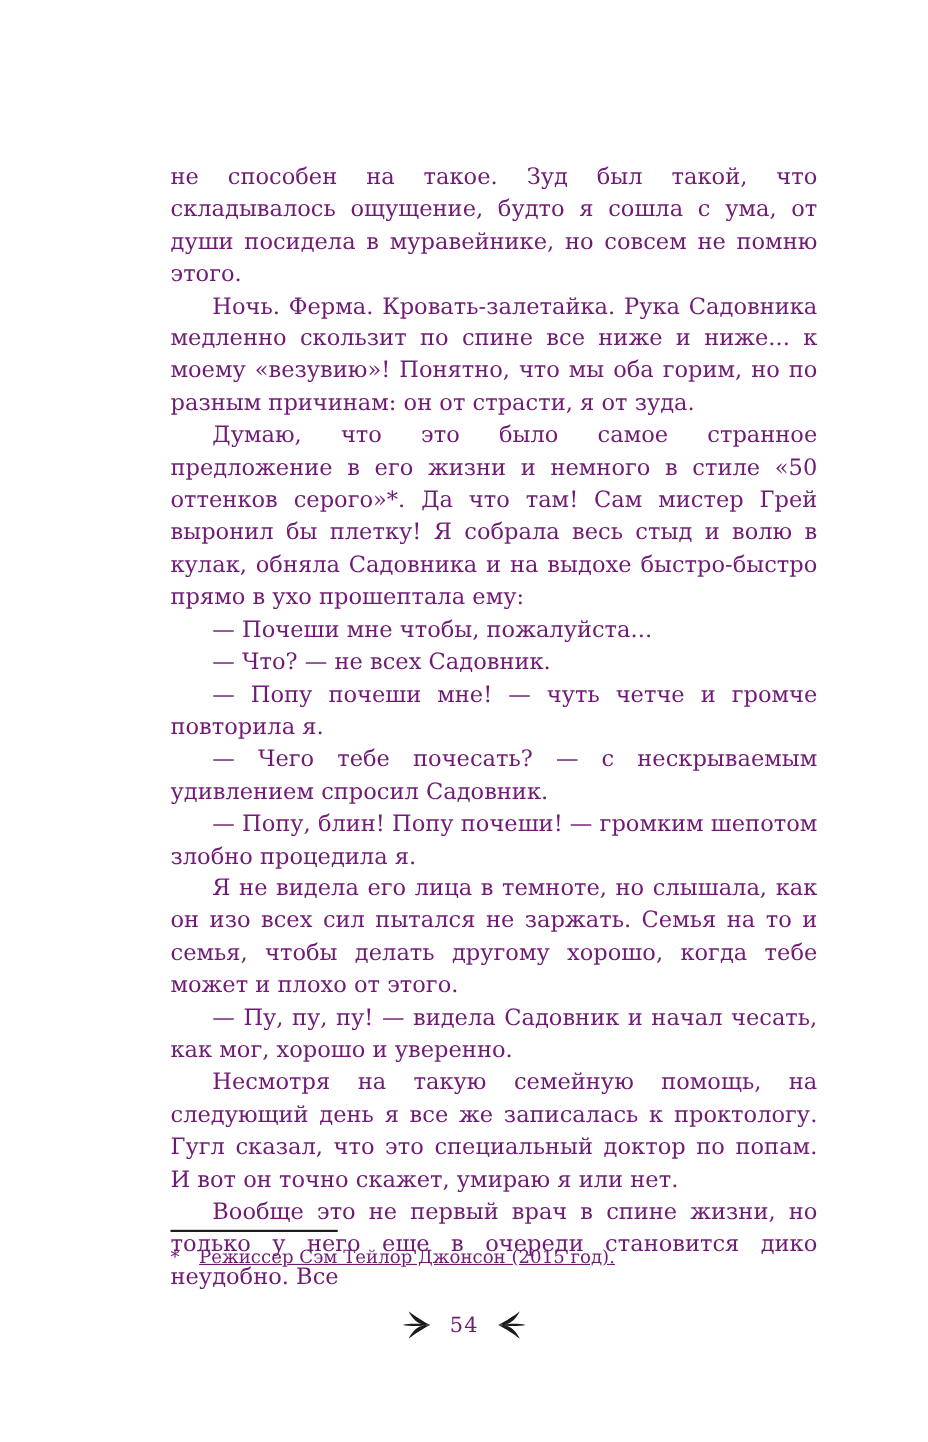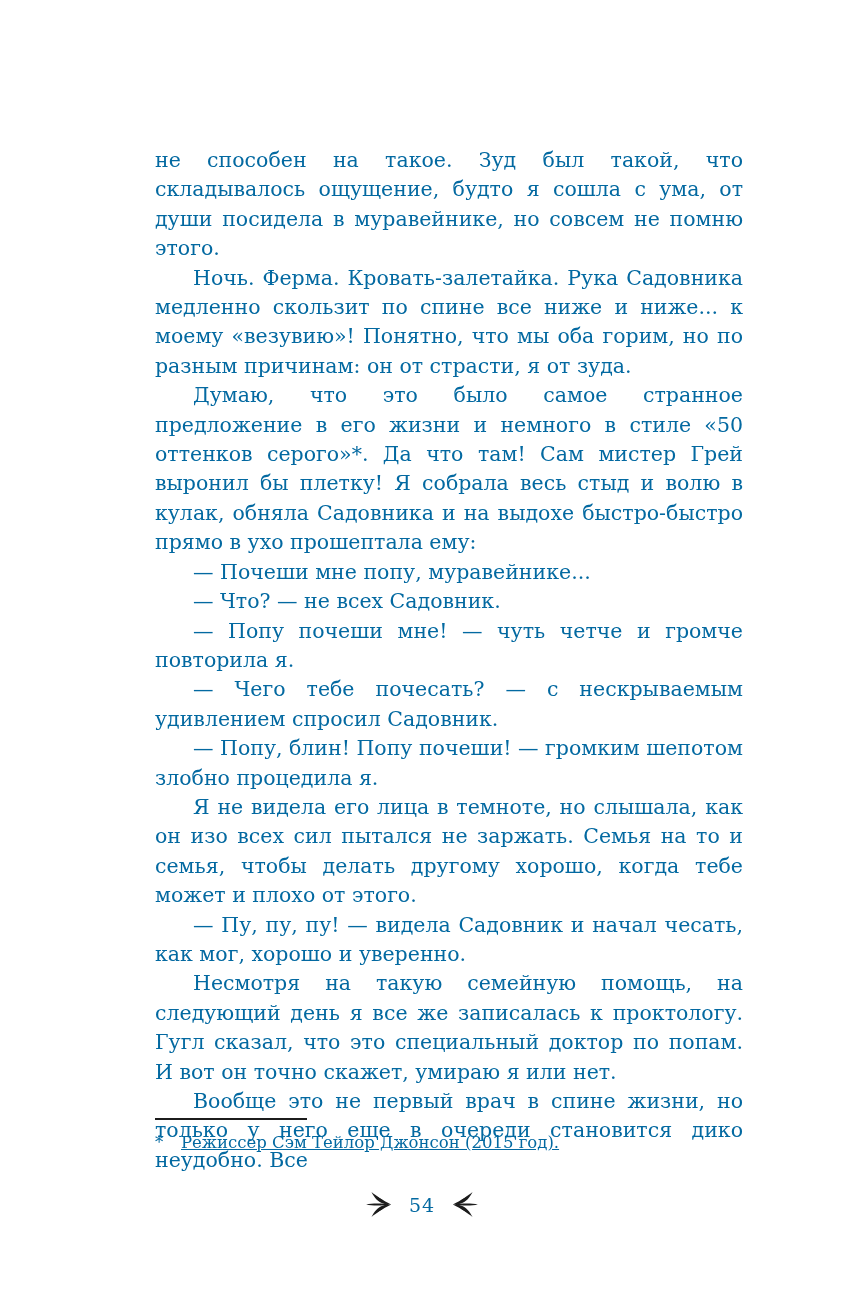--- a/index.html
+++ b/index.html
@@ -5,21 +5,21 @@
   html, body {
     margin: 0;
     padding: 0;
     background: #ffffff;
   }
   .page {
     position: relative;
     width: 844px;
     height: 1311px;
     background: #ffffff;
-    color: #0369a1;
+    color: #701a75;
     font-family: "DejaVu Serif", "Liberation Serif", serif;
     overflow: hidden;
   }
   .text-block {
     position: absolute;
     left: 155px;
     top: 146px;
     width: 588px;
     font-size: 20.5px;
     line-height: 29.4px;
@@ -76,21 +76,21 @@
 </style>
 </head>
 <body>
 
 <div class="page">
 
   <div class="text-block">
       <p class="para">не способен на такое. Зуд был такой, что складывалось ощущение, будто я сошла с ума, от души посидела в муравейнике, но совсем не помню этого.</p>
       <p class="para indent">Ночь. Ферма. Кровать-залетайка. Рука Садовника медленно скользит по спине все ниже и ниже... к моему «везувию»! Понятно, что мы оба горим, но по разным причинам: он от страсти, я от зуда.</p>
       <p class="para indent">Думаю, что это было самое странное предложение в его жизни и немного в стиле «50 оттенков серого»*. Да что там! Сам мистер Грей выронил бы плетку! Я собрала весь стыд и волю в кулак, обняла Садовника и на выдохе быстро-быстро прямо в ухо прошептала ему:</p>
-      <p class="para indent">— Почеши мне попу, муравейнике...</p>
+      <p class="para indent">— Почеши мне чтобы, пожалуйста...</p>
       <p class="para indent">— Что? — не всех Садовник.</p>
       <p class="para indent">— Попу почеши мне! — чуть четче и громче повторила я.</p>
       <p class="para indent">— Чего тебе почесать? — с нескрываемым удивлением спросил Садовник.</p>
       <p class="para indent">— Попу, блин! Попу почеши! — громким шепотом злобно процедила я.</p>
       <p class="para indent">Я не видела его лица в темноте, но слышала, как он изо всех сил пытался не заржать. Семья на то и семья, чтобы делать другому хорошо, когда тебе может и плохо от этого.</p>
       <p class="para indent">— Пу, пу, пу! — видела Садовник и начал чесать, как мог, хорошо и уверенно.</p>
       <p class="para indent">Несмотря на такую семейную помощь, на следующий день я все же записалась к проктологу. Гугл сказал, что это специальный доктор по попам. И вот он точно скажет, умираю я или нет.</p>
       <p class="para indent">Вообще это не первый врач в спине жизни, но только у него еще в очереди становится дико неудобно. Все</p>
     </div>
 

